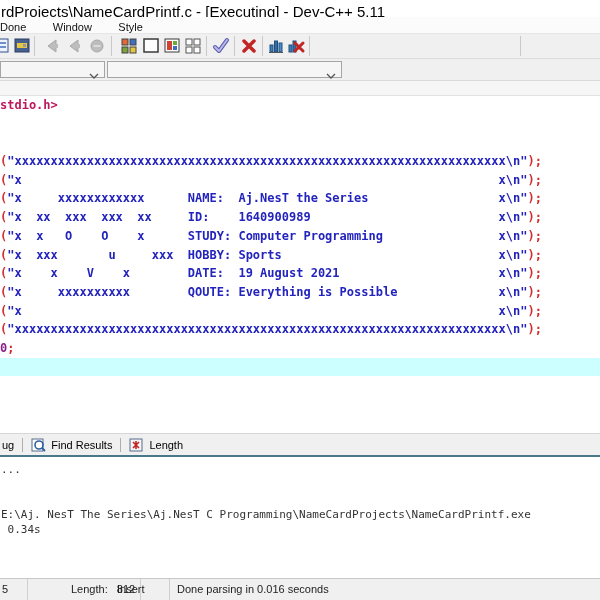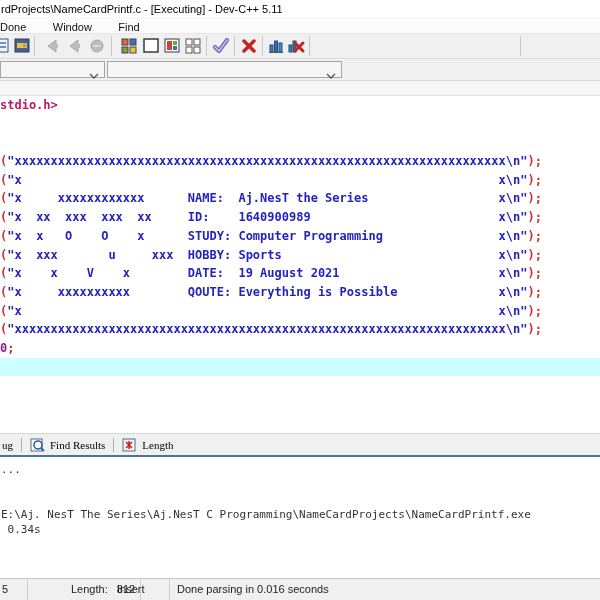--- a/index.html
+++ b/index.html
@@ -2,21 +2,21 @@
 <html><head>
 <meta charset="utf-8">
 <style>
   * { margin:0; padding:0; box-sizing:border-box; }
   body { background:#fff; }
   #app { position:relative; width:600px; height:600px; background:#f0f0f0;
          font-family:"Liberation Sans", sans-serif; overflow:hidden; }
 
   
   .titlebar { position:absolute; top:0; left:0; width:600px; height:17px; background:#fff; }
-  .titlebar span { position:absolute; left:1px; top:3px; font-size:11px; color:#000; white-space:pre; }
+  .titlebar span { position:absolute; left:1px; top:3px; font-size:15px; color:#000; white-space:pre; }
   .menubar { position:absolute; top:17px; left:0; width:600px; height:16px; background:#fbfbfb; }
   .menubar .mitem { display:inline-block; font-size:11px; color:#111; padding:2px 0 0 0; margin-right:22px; cursor:default; }
 
   
   .toolbar1 { position:absolute; top:33px; left:0; width:600px; height:25px; background:#f0f0f0;
               border-top:1px solid #e6e6e6; }
   .tbtn { position:absolute; top:2px; width:20px; height:20px; }
   .tsep { position:absolute; top:2px; width:1px; height:20px; background:#c9c9c9; }
   .combo { position:absolute; background:#fafafa; border:1px solid #999; display:flex; align-items:center; }
   .combo .chev { position:absolute; right:4px; top:5px; }
@@ -37,21 +37,21 @@
   .crow { height:18.7px; line-height:18.7px; white-space:pre;
           font-family:"DejaVu Sans Mono", monospace; font-size:12px; font-weight:bold; }
   .crow.hl { background:#ccffff; }
   .inc { color:#be185d; }
   .sym { color:#d22c2c; }
   .str { color:#2323bd; }
   .num { color:#8b1f8b; }
 
   
   .ptabs { position:absolute; top:433px; left:0; width:600px; height:22px; background:#f0f0f0;
-           border-top:1px solid #d6d6d6; display:flex; align-items:center;font-family:Liberation Serif, serif; }
+           border-top:1px solid #d6d6d6; display:flex; align-items:center; }
   .ptab { display:flex; align-items:center; height:22px; padding:0 8px; font-size:11px; color:#000; cursor:default; }
   .ptab svg { margin-right:5px; }
   .psep { width:1px; height:14px; background:#aeaeae; }
 
   
   .log { position:absolute; top:455px; left:0; width:600px; height:123px; background:#fff;
          border-top:2px solid #47798b; padding-top:5px; }
   .lrow { height:15px; line-height:15px; font-family:"DejaVu Sans Mono", monospace;
           font-size:11px; color:#333; white-space:pre; padding-left:1px; }
 
@@ -69,21 +69,21 @@
 
 <div id="app">
 
   <div class="titlebar">
     <span>rdProjects\NameCardPrintf.c - [Executing] - Dev-C++ 5.11</span>
   </div>
 
   <div class="menubar">
     <span class="mitem">Done</span>
     <span class="mitem">Window</span>
-    <span class="mitem">Find</span>
+    <span class="mitem">Style</span>
   </div>
 
   <div class="toolbar1">
     <div class="tbtn" style="left:-8px">
       <svg width="20" height="20">
           <rect x="3" y="3" width="13" height="13" fill="#eef3fb" stroke="#33508c"></rect>
           <rect x="5" y="6" width="9" height="2" fill="#6e8fc9"></rect>
           <rect x="5" y="10" width="9" height="2" fill="#6e8fc9"></rect>
         </svg>
     </div>

